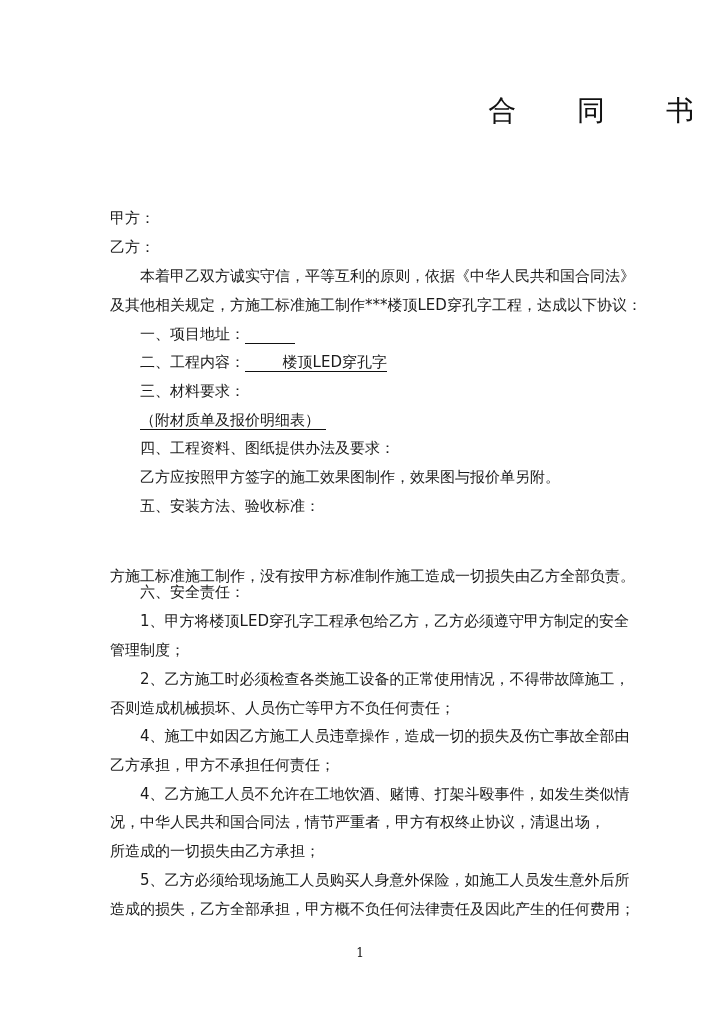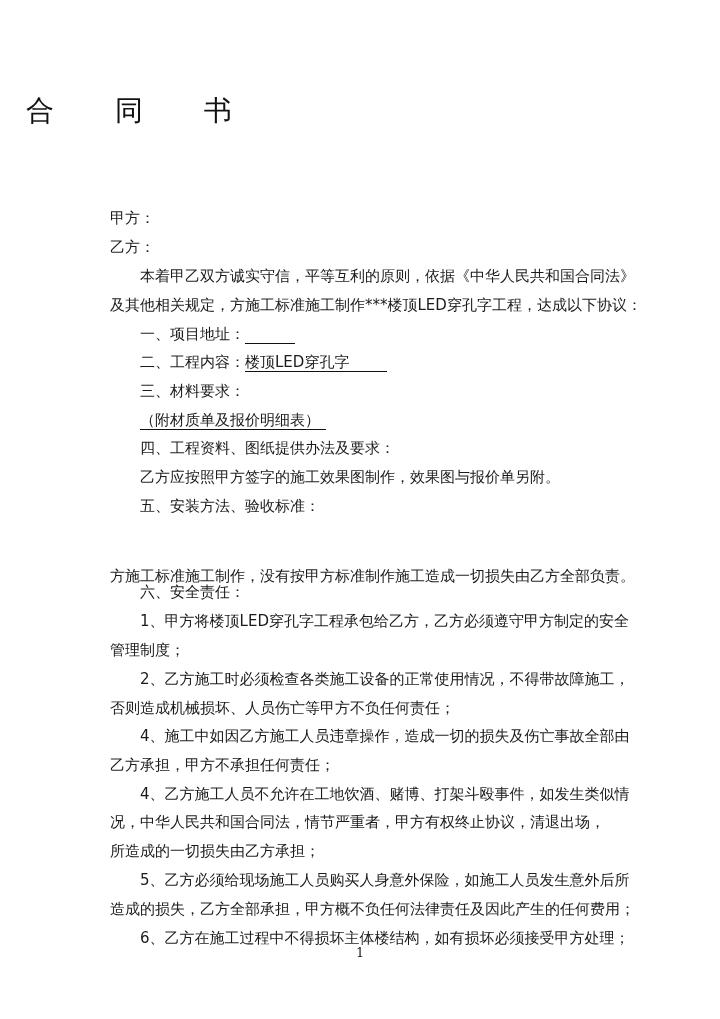--- a/index.html
+++ b/index.html
@@ -3,21 +3,21 @@
 <meta charset="utf-8">
 <style>
   html, body { margin: 0; padding: 0; background: #ffffff; }
   body {
     width: 720px; height: 1019px; position: relative; overflow: hidden;
     font-family: "DejaVu Sans", "Liberation Sans", sans-serif;
     color: #111111;
   }
   .page { position: absolute; left: 0; top: 0; width: 720px; height: 1019px; }
   .title {
-    position: absolute; top: 92px; left: 0; width: 720px; text-align: left;
+    position: absolute; top: 92px; left: 0; width: 720px; text-align: right;
     font-size: 28px; letter-spacing: 26px; font-weight: normal; color: #111;
     text-indent: 26px;
   }
   .line {
     position: absolute; left: 110px; font-size: 15px; line-height: 20px;
     white-space: nowrap; color: #1a1a1a; margin-top: 48px;
   }
   .indent { left: 140px; }
   .u {
     display: inline-block; border-bottom: 1px solid #111; height: 19px;
@@ -38,21 +38,21 @@
   <div class="line" style="top:189px">乙方：</div>
 
   <div class="line indent" style="top:218px">本着甲乙双方诚实守信，平等互利的原则，依据《中华人民共和国合同法》</div>
   <div class="line" style="top:247px">及其他相关规定，方施工标准施工制作***楼顶LED穿孔字工程，达成以下协议：</div>
 
   <div class="line indent" style="top:276px">
     <span>一、项目地址：</span><span class="u" style="width:50px"></span>
   </div>
 
   <div class="line indent" style="top:304px">
-    <span>二、工程内容：</span><span class="u" style="width:142px;text-align:left">楼顶LED穿孔字</span>
+    <span>二、工程内容：</span><span class="u" style="width:142px;text-align:right">楼顶LED穿孔字</span>
   </div>
 
   <div class="line indent" style="top:333px">三、材料要求：</div>
   <div class="line indent" style="top:362px">
     <span class="u" style="width:186px">（附材质单及报价明细表）</span>
   </div>
 
   <div class="line indent" style="top:390px">四、工程资料、图纸提供办法及要求：</div>
   <div class="line indent" style="top:419px">乙方应按照甲方签字的施工效果图制作，效果图与报价单另附。</div>
 
@@ -64,17 +64,16 @@
   <div class="line" style="top:592px">管理制度；</div>
   <div class="line indent" style="top:621px">2、乙方施工时必须检查各类施工设备的正常使用情况，不得带故障施工，</div>
   <div class="line" style="top:650px">否则造成机械损坏、人员伤亡等甲方不负任何责任；</div>
   <div class="line indent" style="top:678px">4、施工中如因乙方施工人员违章操作，造成一切的损失及伤亡事故全部由</div>
   <div class="line" style="top:707px">乙方承担，甲方不承担任何责任；</div>
   <div class="line indent" style="top:736px">4、乙方施工人员不允许在工地饮酒、赌博、打架斗殴事件，如发生类似情</div>
   <div class="line" style="top:764px">况，中华人民共和国合同法，情节严重者，甲方有权终止协议，清退出场，</div>
   <div class="line" style="top:793px">所造成的一切损失由乙方承担；</div>
   <div class="line indent" style="top:822px">5、乙方必须给现场施工人员购买人身意外保险，如施工人员发生意外后所</div>
   <div class="line" style="top:851px">造成的损失，乙方全部承担，甲方概不负任何法律责任及因此产生的任何费用；</div>
-  <div class="line indent" style="top:880px">6、乙方在施工过程中不得损坏主体楼结构，如有损坏必须接受甲方处理；</div>
 
 
   <div class="pagenum">1</div>
 </div>
 
 </body></html>

